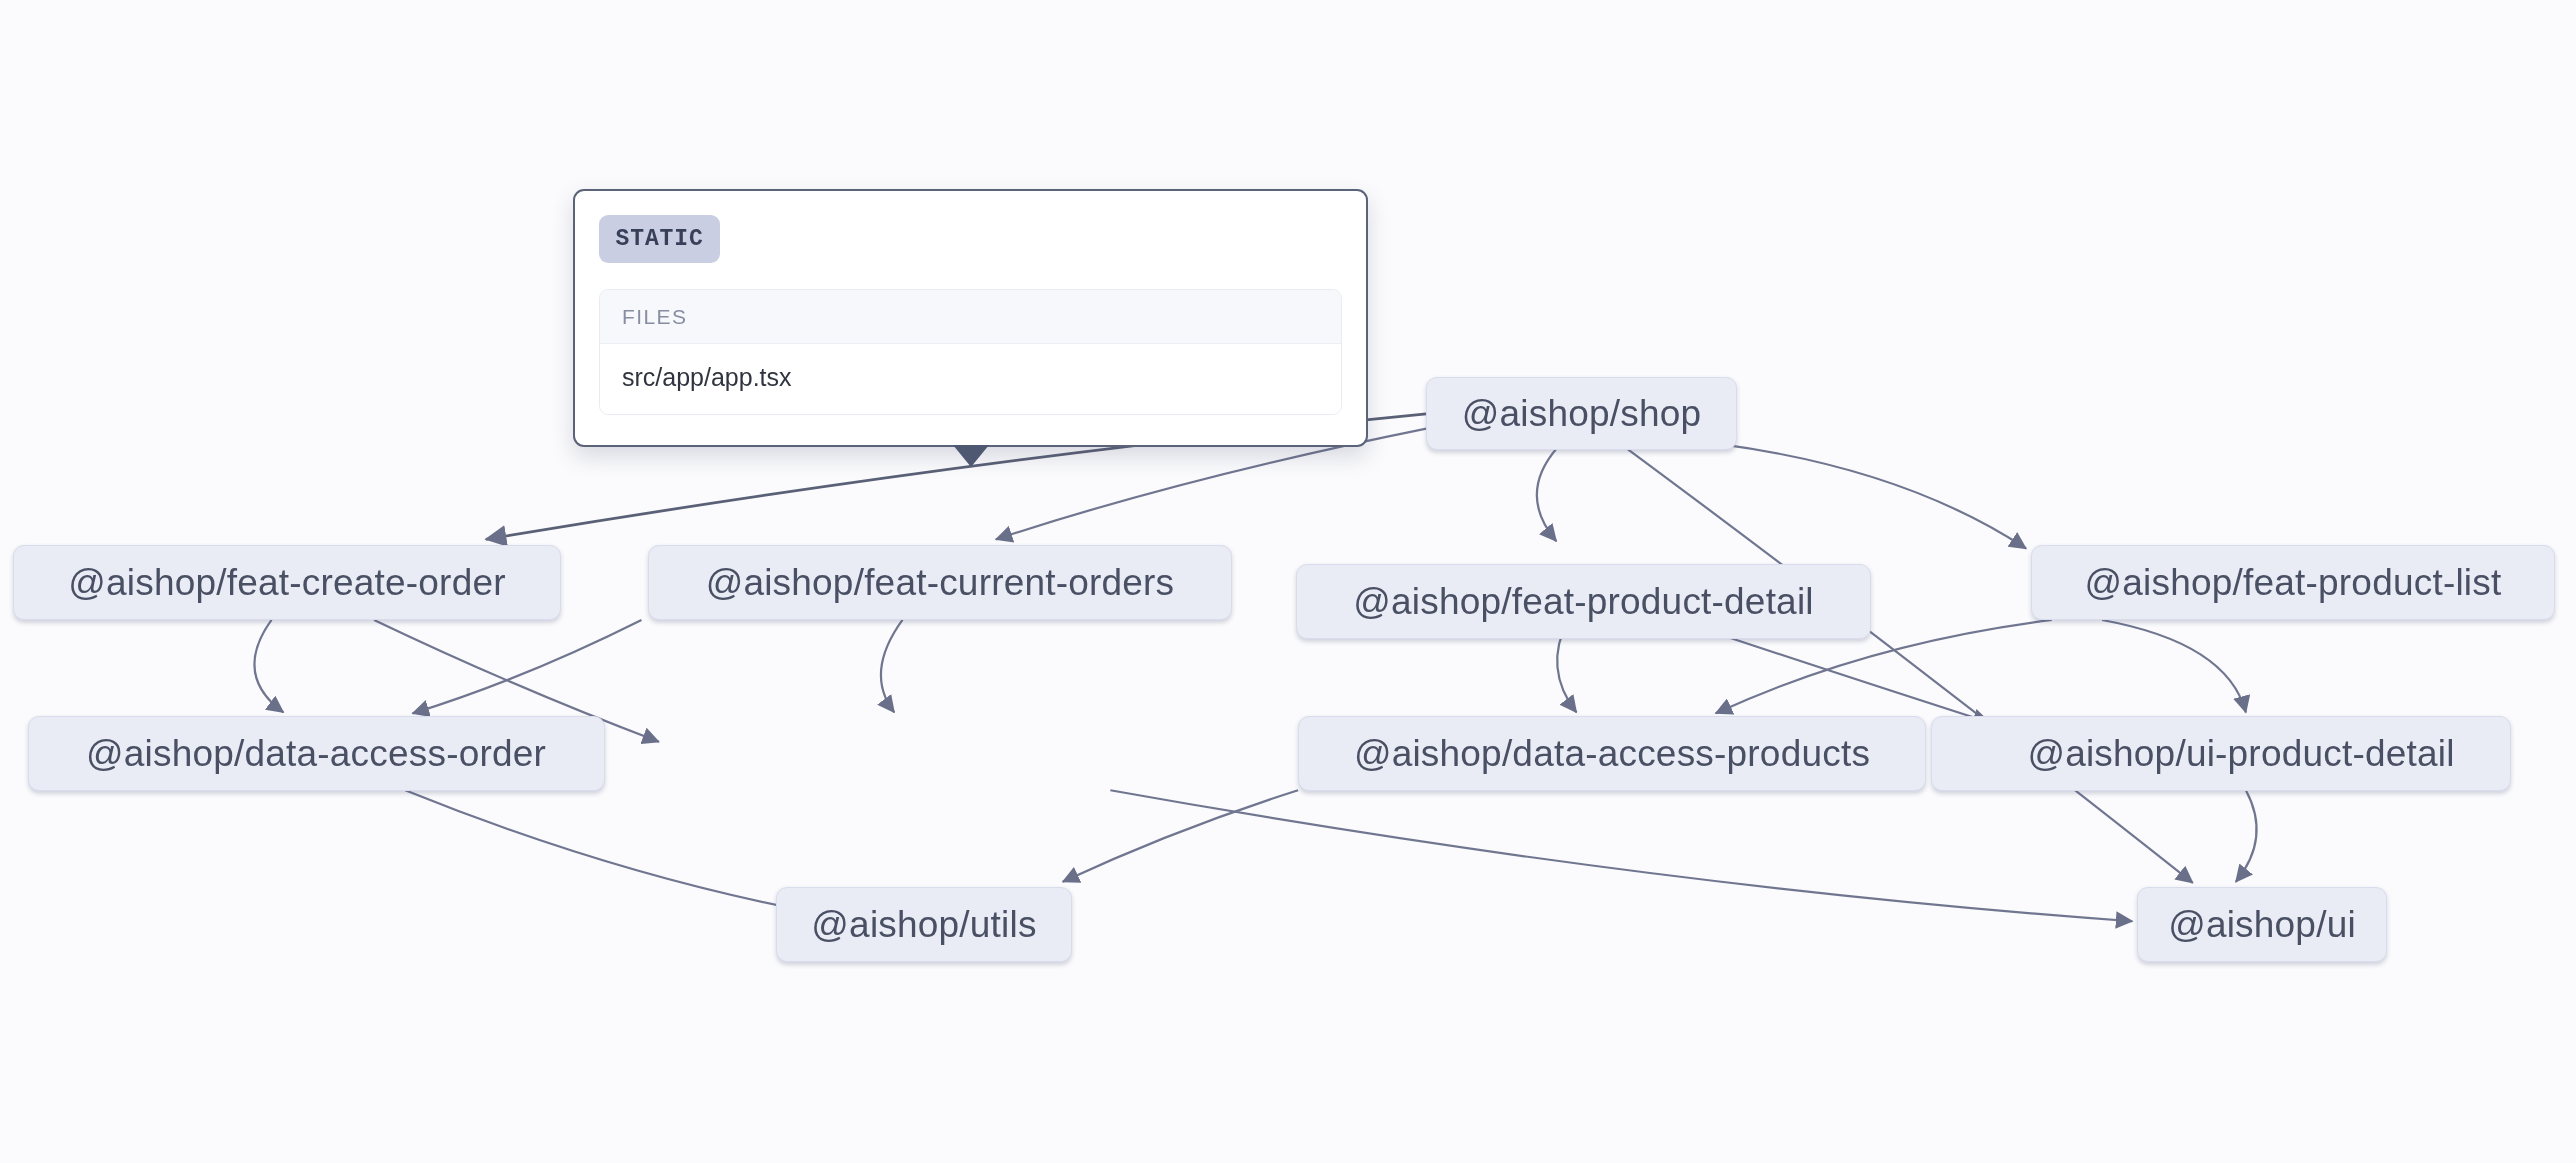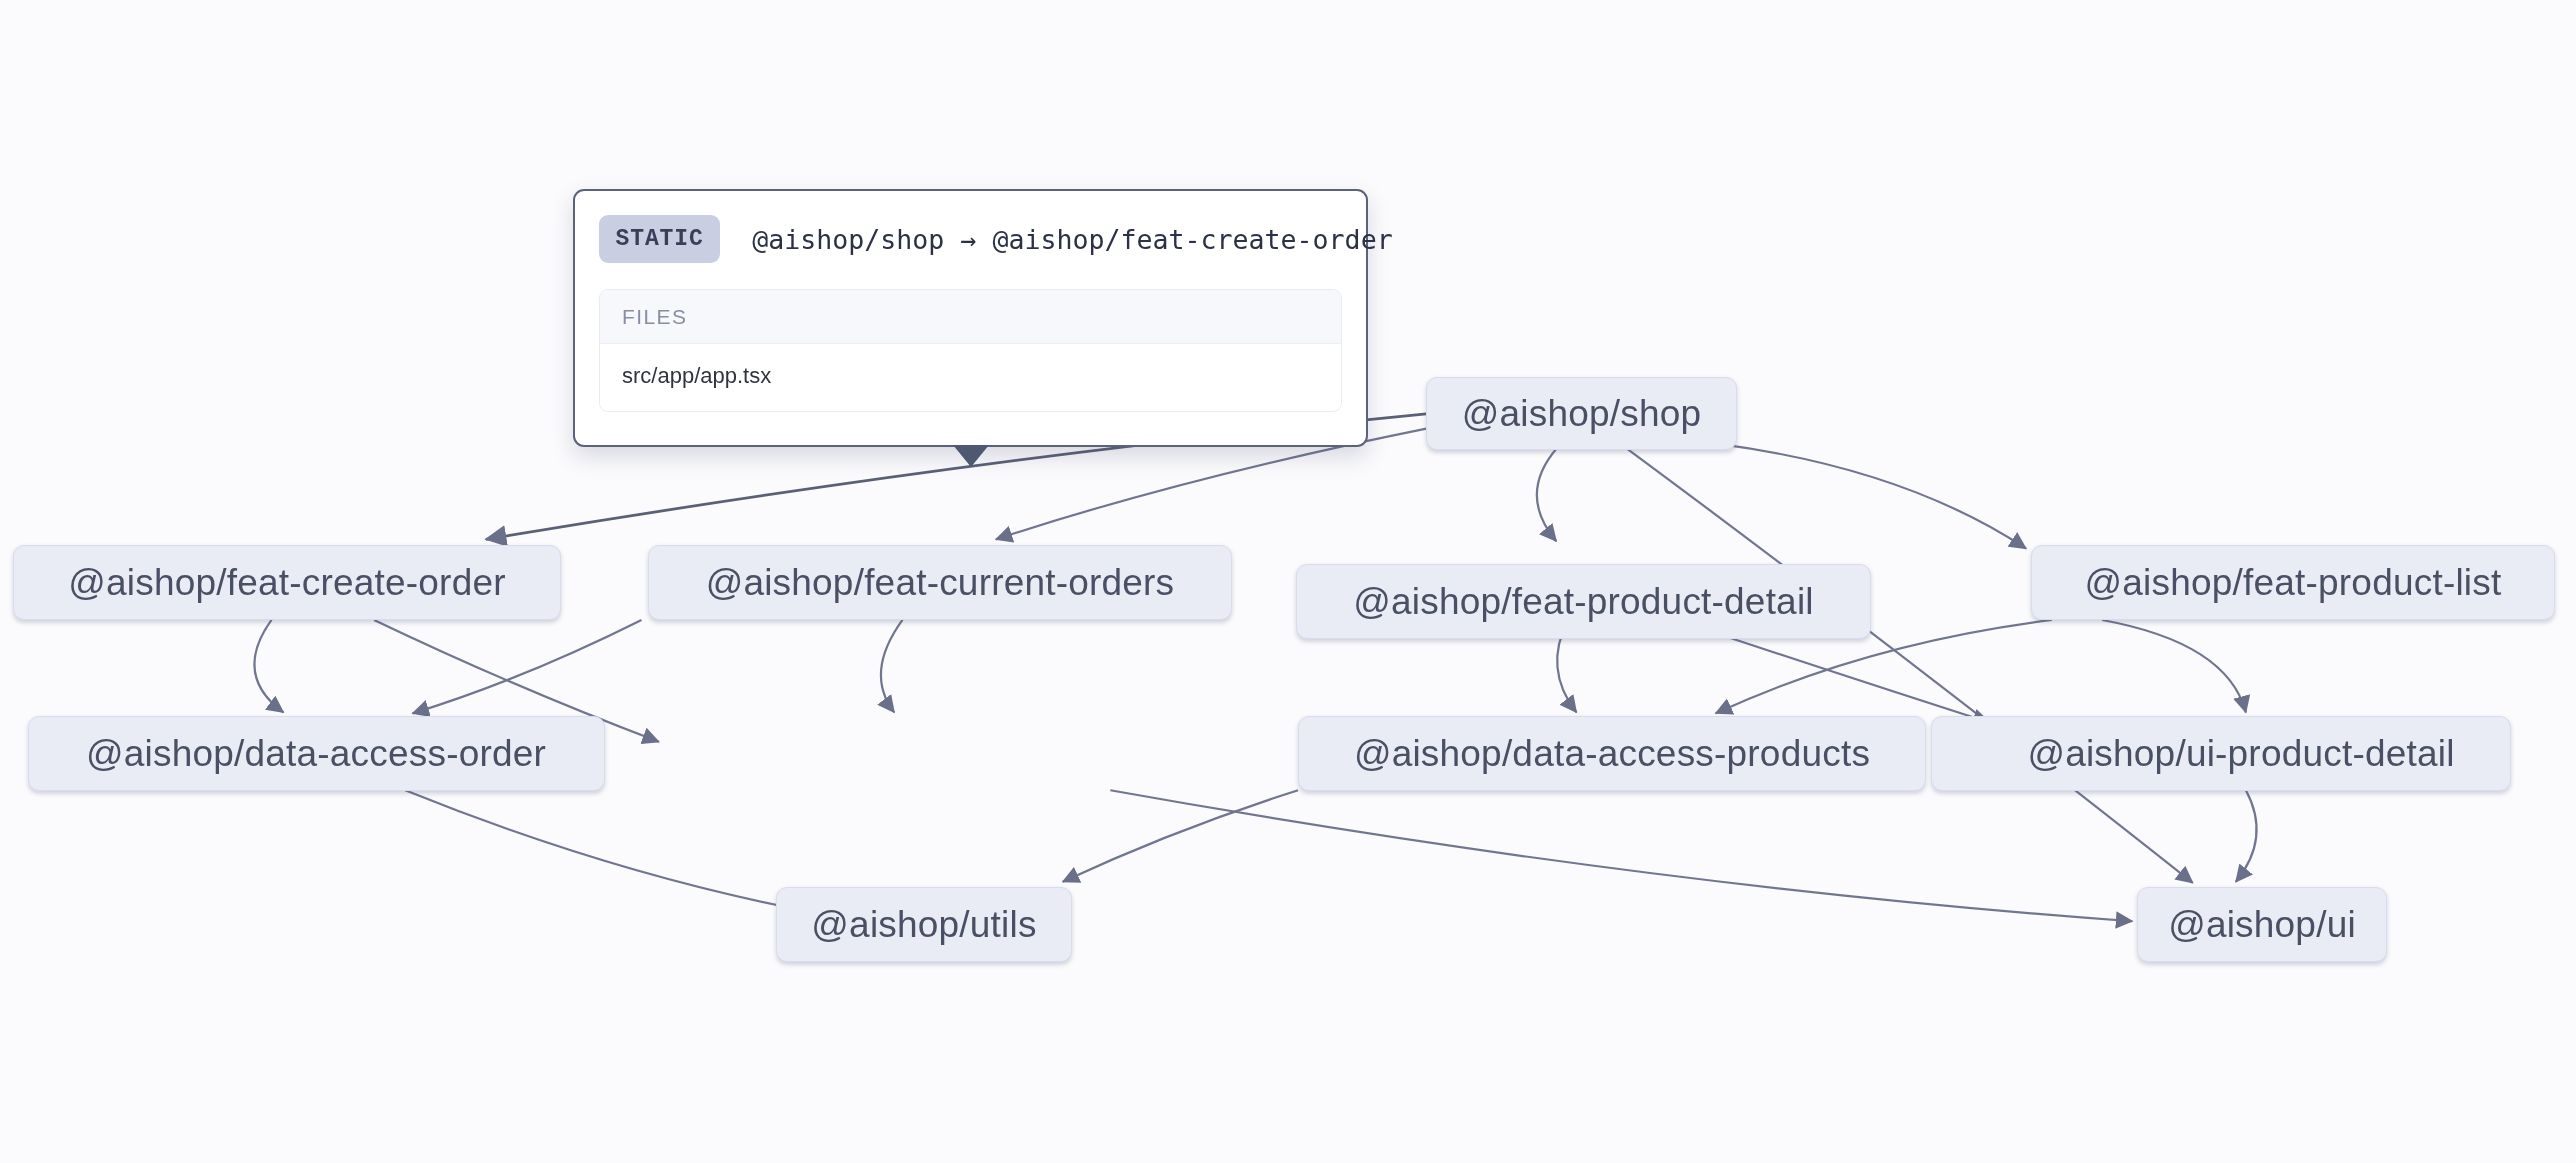--- a/index.html
+++ b/index.html
@@ -62,21 +62,21 @@
   .tt-files-header{
     background:#f7f8fb;
     color:#888ea2;
     font-size:21px;letter-spacing:1.4px;
     padding:14.7px 22px;
     border-bottom:1.8px solid #eceef5;
   }
   .tt-file-row{
     background:#ffffff;
     color:#30343f;
-    font-size:22px;
+    font-size:25px;
     padding:18.3px 22px 22px 22px;
   }
   path.edge{fill:none;stroke:#717690;stroke-width:2.4;}
   path.edge.hovered{stroke:#5a6076;stroke-width:3;}
 </style>
 </head>
 <body>
 
 <div id="canvas">
 
@@ -112,21 +112,20 @@
   <div class="node" style="left:2031px;top:545px;width:522px;height:73px;">@aishop/feat-product-list</div>
   <div class="node" style="left:27.5px;top:716px;width:575px;height:73px;">@aishop/data-access-order</div>
   <div class="node" style="left:1298px;top:716px;width:626px;height:73px;">@aishop/data-access-products</div>
   <div class="node" style="left:1931px;top:716px;width:538px;height:73px;padding-left:40px;">@aishop/ui-product-detail</div>
   <div class="node" style="left:776px;top:887px;width:294px;height:73px;">@aishop/utils</div>
   <div class="node" style="left:2137px;top:887px;width:248px;height:73px;">@aishop/ui</div>
 
   <div class="tooltip">
     <div class="tt-header">
       <span class="tt-badge">STATIC</span>
-      <span class="tt-title">@aishop/shop → @aishop/feat-create-order</span>
     </div>
     <div class="tt-files">
       <div class="tt-files-header">FILES</div>
       <div class="tt-file-row">src/app/app.tsx</div>
     </div>
   </div>
   <div class="tooltip-caret"></div>
 
 </div>
 

